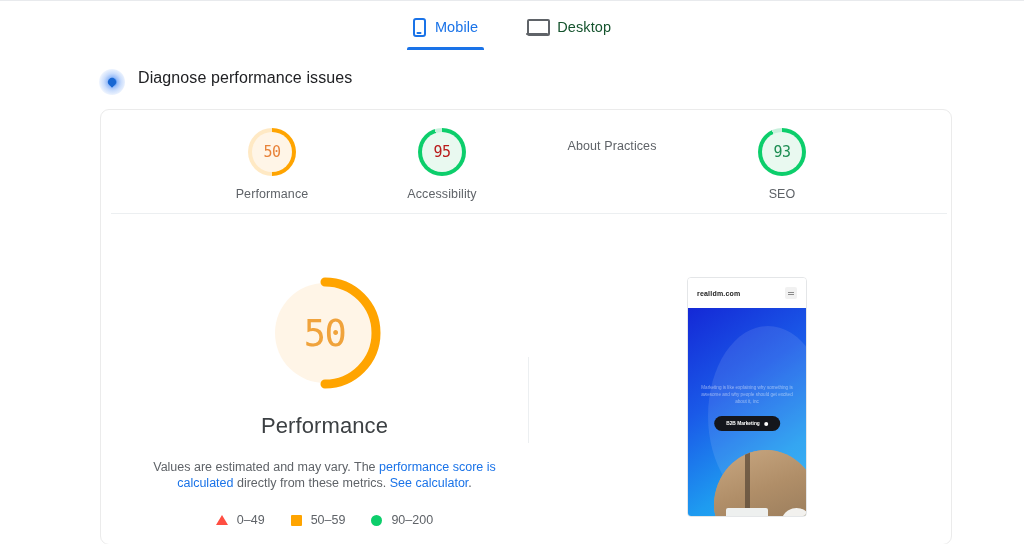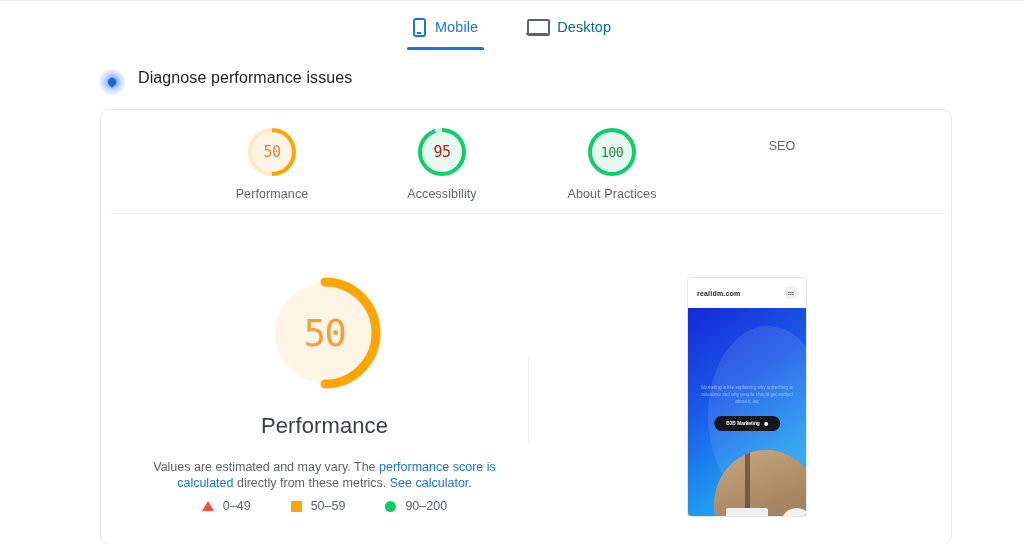--- a/index.html
+++ b/index.html
@@ -45,21 +45,21 @@
     gap: 9px;
     height: 46px;
     padding: 0 6px;
     cursor: pointer;
     user-select: none;
   }
 
   .tab-label {
     font-size: 14.5px;
     letter-spacing: .1px;
-    color: #0369a1;
+    color: #14532d;
   }
 
   .tab.active .tab-label { color: #1a73e8; }
 
   .tab-underline {
     position: absolute;
     left: 0;
     right: 0;
     bottom: 0;
     height: 3px;
@@ -280,24 +280,24 @@
     line-height: 16px;
     color: #5f6368;
   }
 
   .disclaimer a {
     color: #1a73e8;
     text-decoration: none;
   }
 
   .legend {
-    margin-top: 8px;
-    display: flex;
-    align-items: center;
-    gap: 40px;
+    margin-top: 22px;
+    display: flex;
+    align-items: center;
+    gap: 26px;
   }
 
   .legend-item {
     display: flex;
     align-items: center;
     gap: 9px;
     font-size: 12.5px;
     color: #5f6368;
   }
 
@@ -512,29 +512,29 @@
       <div class="gauge-item">
         <div class="gauge-sm">
           <div class="ring" style="background: conic-gradient(#0cce6b 0% 95%, #c8f0dc 95% 100%);"></div>
           <div class="fill" style="background:#e9f9f0;"></div>
           <div class="num" style="color:#b91c1c;">95</div>
         </div>
         <div class="gauge-label">Accessibility</div>
       </div>
 
       <div class="gauge-item">
+        <div class="gauge-label">About Practices</div>
+      </div>
+
+      <div class="gauge-item">
         <div class="gauge-sm">
-          <div class="ring" style="background: conic-gradient(#0cce6b 0% 100%, #c8f0dc 100% 100%);"></div>
+          <div class="ring" style="background: conic-gradient(#0cce6b 0% 93%, #c8f0dc 93% 100%);"></div>
           <div class="fill" style="background:#e9f9f0;"></div>
-          <div class="num" style="color:#1e8e53;font-size:13.5px;">100</div>
-        </div>
-        <div class="gauge-label">About Practices</div>
-      </div>
-
-      <div class="gauge-item">
+          <div class="num" style="color:#1e8e53;">93</div>
+        </div>
         <div class="gauge-label">SEO</div>
       </div>
 
     </div>
 
     <div class="card-divider"></div>
 
     <div class="big-block">
 
       <div class="gauge-lg">

